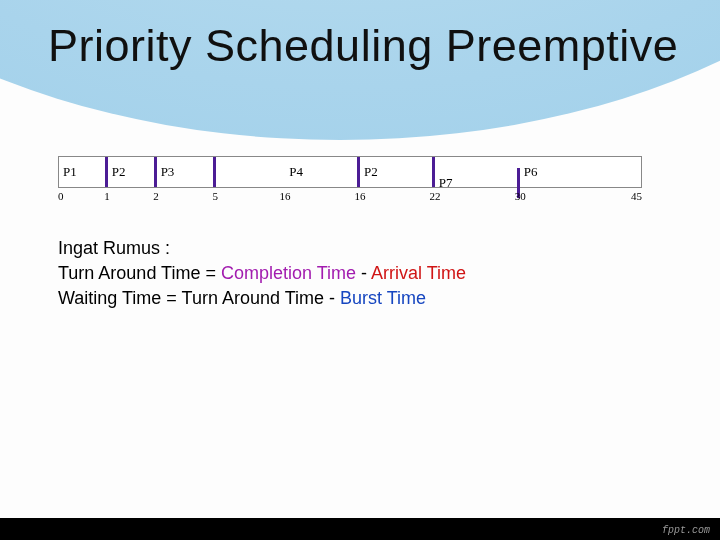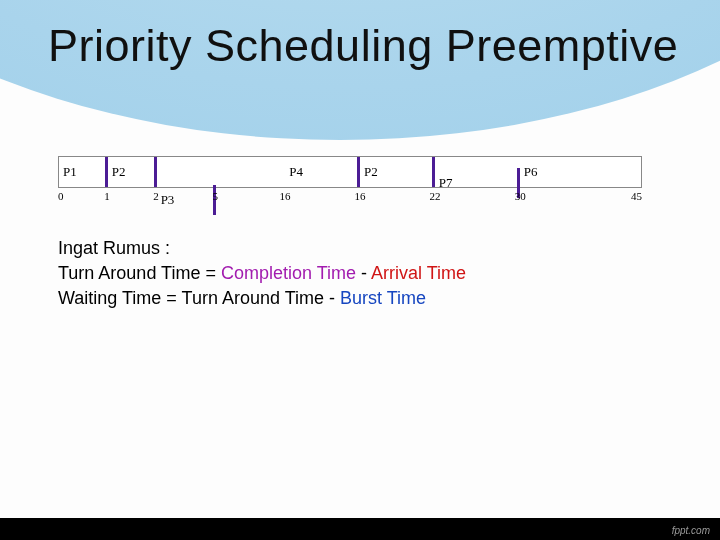--- a/index.html
+++ b/index.html
@@ -101,36 +101,36 @@
     height: 22px;
     background: #000;
   }
   .credit {
     position: absolute;
     right: 10px;
     bottom: 4px;
     font-size: 10px;
     color: #9a9a9a;
     font-style: italic;
-    font-family: Liberation Sans, sans-serif;
+    font-family: Liberation Mono, monospace;
   }
 </style>
 </head>
 <body>
 
 <div class="bg-arc"></div>
 
 <div class="slide">
   <div class="title">Priority Scheduling Preemptive</div>
 
   <div class="gantt-wrap">
     <div class="gantt" id="gantt-bar">
         <div class="segment" style="left: 0%; width: 8.38889%;">P1</div>
         <div class="segment" style="left: 8.38889%; width: 8.38889%;">P2</div>
-        <div class="segment" style="left: 16.7778%; width: 10.1667%; margin-top: 28px;">P3</div>
+        <div class="segment" style="left: 16.7778%; width: 10.1667%;">P3</div>
         <div class="segment" style="left: 38.8889%; width: 12.8333%;">P4</div>
         <div class="segment" style="left: 51.7222%; width: 12.8333%;">P2</div>
         <div class="segment" style="left: 64.5556%; width: 14.6111%; margin-top: 11px;">P7</div>
         <div class="segment" style="left: 79.1667%; width: 20.8333%;">P6</div>
       </div>
     <div class="ticks" id="gantt-ticks">
         <div class="tick first" style="left: 0%;">0</div>
         <div class="tick" style="left: 8.38889%;">1</div>
         <div class="tick" style="left: 16.7778%;">2</div>
         <div class="tick" style="left: 26.9444%;">5</div>

